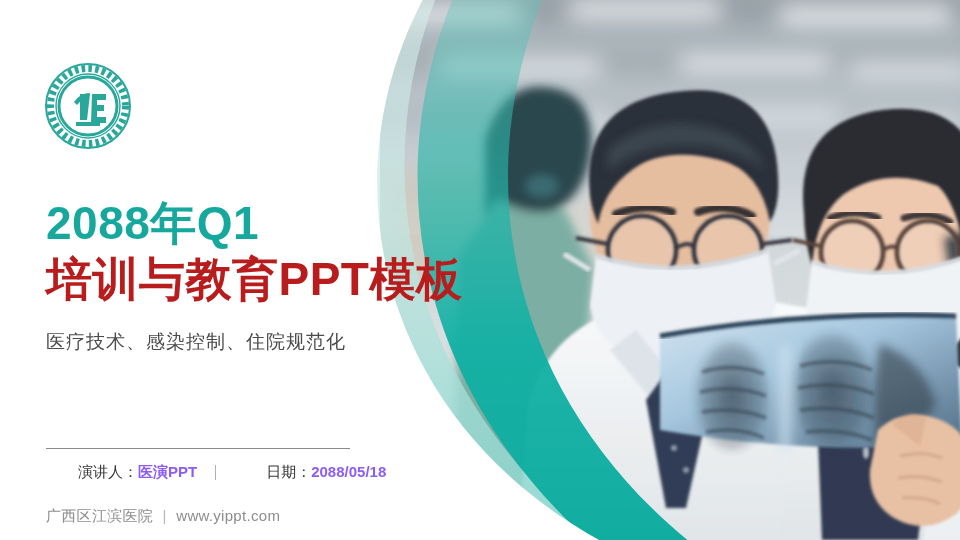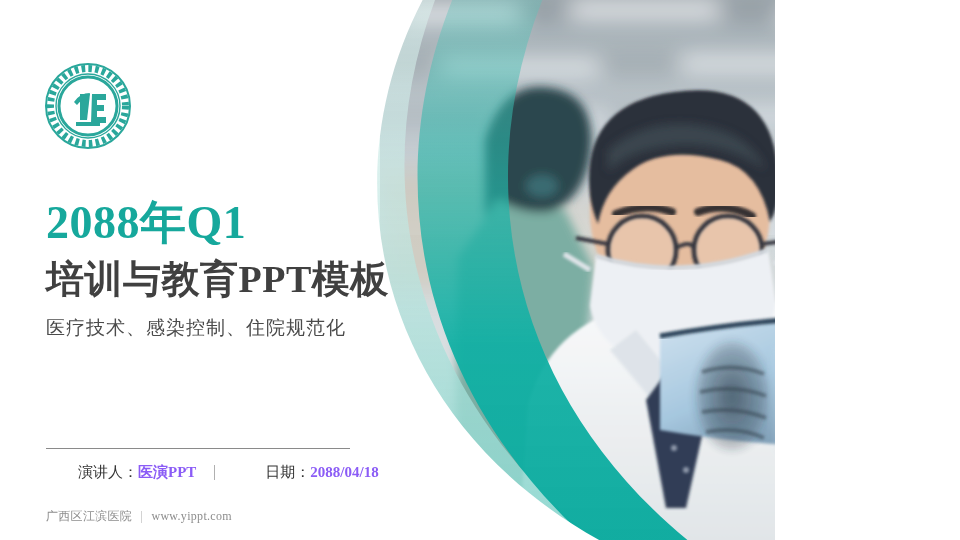--- a/index.html
+++ b/index.html
@@ -2,25 +2,25 @@
 <html lang="zh"><head>
 <meta charset="utf-8">
 <style>
   html, body {
     margin: 0;
     padding: 0;
     background: #ffffff;
   }
   .slide {
     position: relative;
-    width: 775px;
+    width: 960px;
     height: 540px;
     overflow: hidden;
     background: #ffffff;
-    font-family: Liberation Serif, serif;
+    font-family: Liberation Sans, sans-serif;
   }
 
   
   .photo {
     position: absolute;
     left: 380px;
     top: 0;
     width: 580px;
     height: 540px;
     overflow: hidden;
@@ -69,32 +69,32 @@
   }
   .title-line1 {
     font-size: 46px;
     line-height: 54px;
     font-weight: 700;
     letter-spacing: 0.5px;
     color: #16a89c;
     white-space: nowrap;
   }
   .title-line2 {
-    font-size: 38px;
+    font-size: 46px;
     line-height: 58px;
     font-weight: 700;
     letter-spacing: 0.5px;
-    color: #404040;
+    color: #b91c1c;
     white-space: nowrap;
   }
 
   .subtitle {
     position: absolute;
     left: 46px;
-    top: 314px;
+    top: 328px;
     font-size: 19px;
     line-height: 28px;
     color: #4b4b4b;
     letter-spacing: 1px;
     white-space: nowrap;
   }
 
   .divider {
     position: absolute;
     left: 46px;
@@ -122,21 +122,21 @@
     width: 1px;
     height: 15px;
     background: #b0b0b0;
     margin: 0 18px;
   }
 
   .credit {
     position: absolute;
     left: 46px;
     top: 507px;
-    font-size: 12px;
+    font-size: 15px;
     line-height: 18px;
     color: #8d8d8d;
     letter-spacing: 0.3px;
     white-space: nowrap;
   }
   .credit .sep { color: #b8b8b8; margin: 0 5px; }
 </style>
 </head>
 <body>
 
@@ -369,21 +369,21 @@
 
     <div class="subtitle">医疗技术、感染控制、住院规范化</div>
 
     <div class="divider"></div>
 
     <div class="meta-row">
       <span class="meta-label">演讲人：</span>
       <span class="meta-value">医演PPT</span>
       <span class="meta-sep"></span>
       <span class="meta-label">日期：</span>
-      <span class="meta-value">2088/04/18</span>
+      <span class="meta-value">2088/05/18</span>
     </div>
 
     <div class="credit">
       <span>广西区江滨医院</span>
       <span class="sep">|</span>
       <span>www.yippt.com</span>
     </div>
 
   </div>
 </div>

